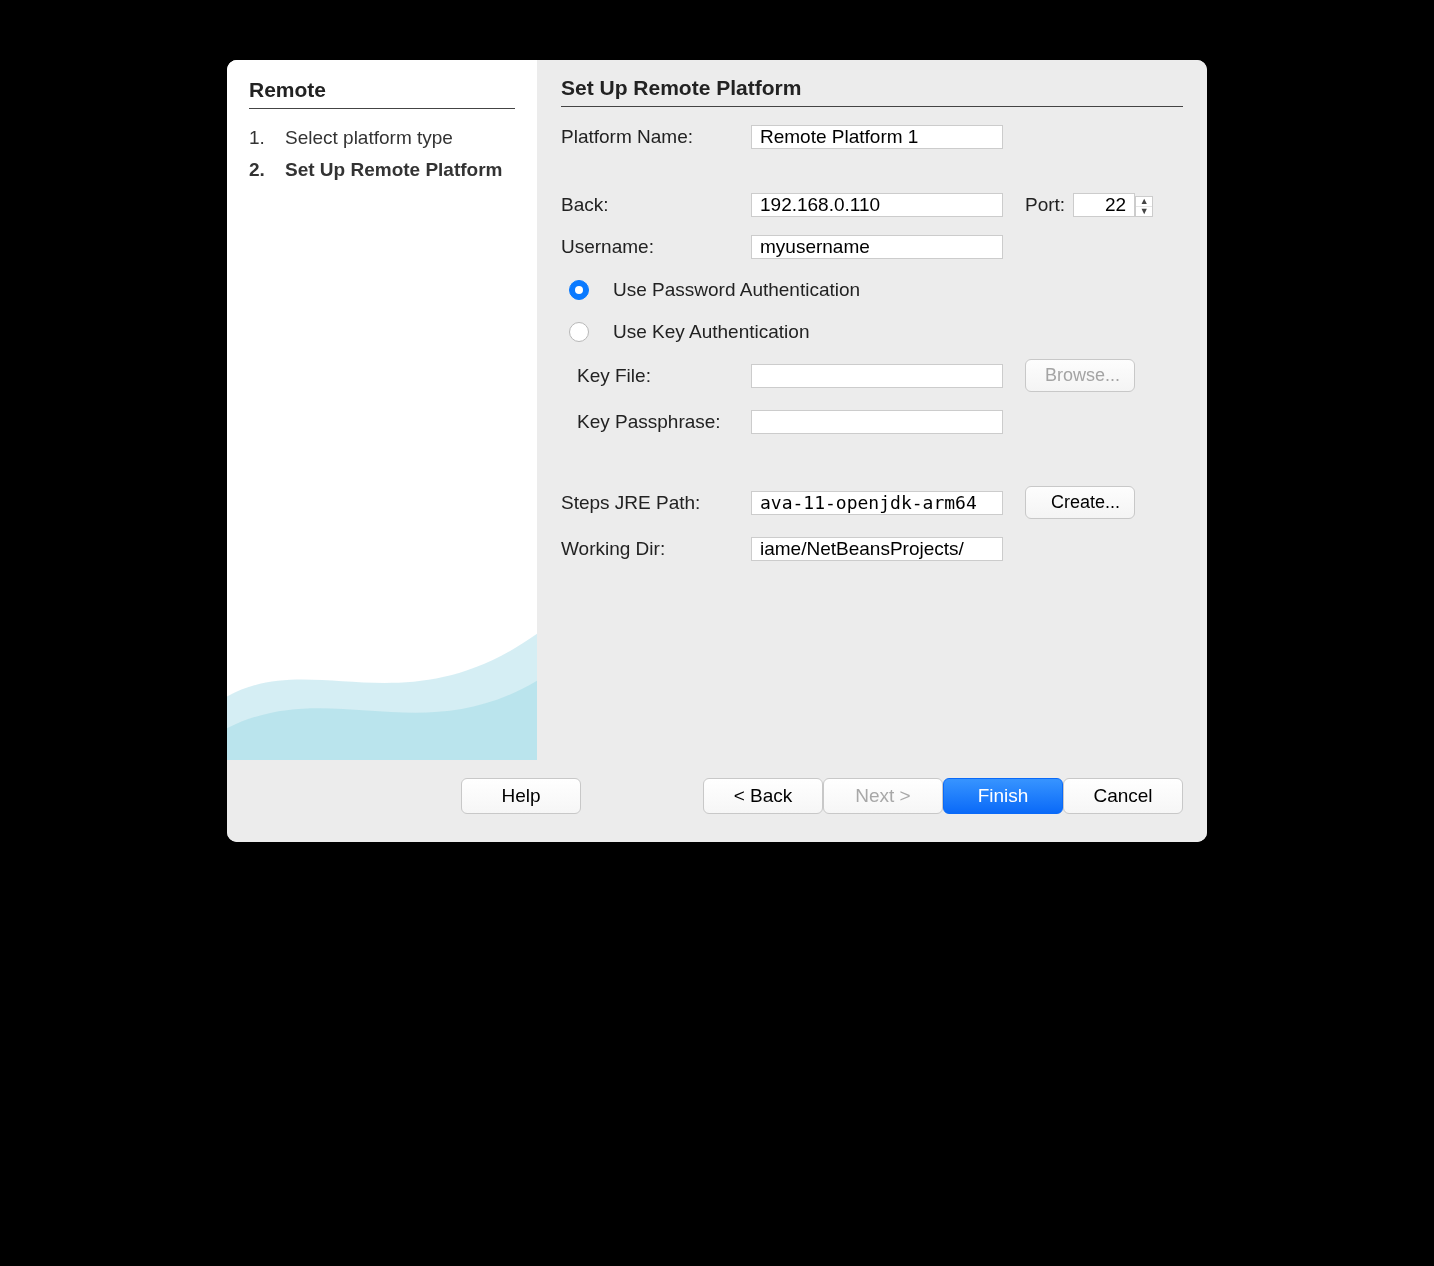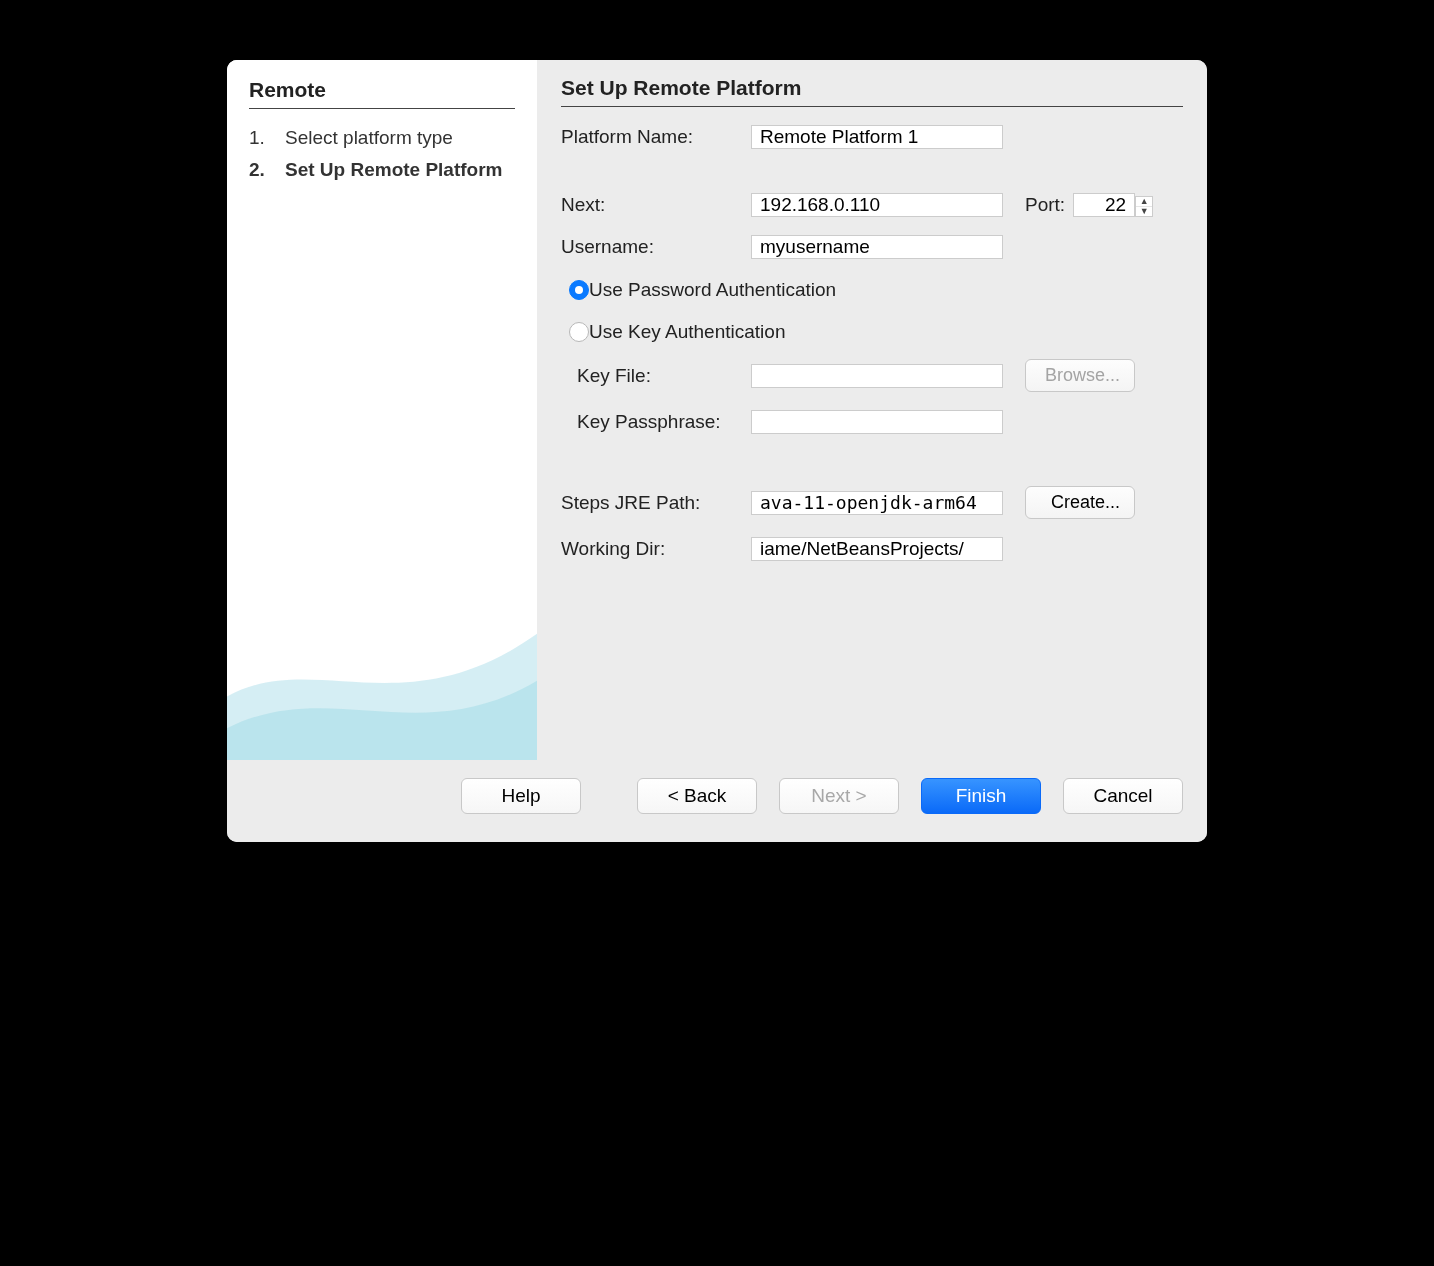--- a/index.html
+++ b/index.html
@@ -156,21 +156,21 @@
       cursor: pointer;
       display: flex;
       align-items: center;
       justify-content: center;
       color: #444;
     }
     .spinner-btn:first-child { border-bottom: 1px solid #e5e5e5; }
     .radio-row {
       display: flex;
       align-items: center;
-      gap: 0;
+      gap: 24px;
       margin-bottom: 16px;
       margin-top: 20px;
       padding-left: 8px;
     }
     .radio-outer {
       width: 20px; height: 20px;
       border-radius: 50%;
       border: 1.5px solid #b8b8b8;
       background: #fff;
       display: flex;
@@ -201,21 +201,20 @@
       cursor: pointer;
       min-width: 110px;
       text-align: right;
     }
     .btn-side:disabled { color: #a4a4a4; cursor: default; }
     .spacer-lg { height: 34px; }
     .button-bar {
       padding: 18px 24px 28px;
       display: flex;
       justify-content: flex-end;
-      gap: 22px;
       background: #ececec;
     }
     .btn {
       min-width: 120px;
       padding: 6px 18px;
       font-size: 19px;
       border-radius: 6px;
       border: 1px solid #c8c8c8;
       background: linear-gradient(#ffffff, #f6f6f6);
       cursor: pointer;
@@ -257,21 +256,21 @@
       <div class="main-title">Set Up Remote Platform</div>
 
       <div class="form-row">
         <div class="form-label">Platform Name:</div>
         <input type="text" class="input-std" value="Remote Platform 1" style="">
       </div>
 
       <div style="height:26px"></div>
 
       <div class="form-row">
-        <div class="form-label">Next:</div>
+        <div class="form-label">Back:</div>
         <input type="text" class="input-host" value="192.168.0.110" style="">
         <span class="port-label">Port:</span>
         <div class="port-group">
           <input type="text" class="input-port" value="22" style="">
           <div class="spinner">
             <button class="spinner-btn">▲</button>
             <button class="spinner-btn">▼</button>
           </div>
         </div>
       </div>

